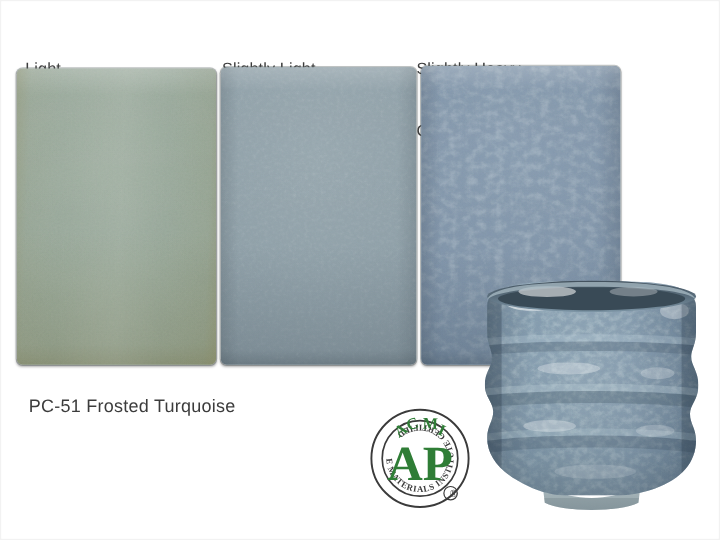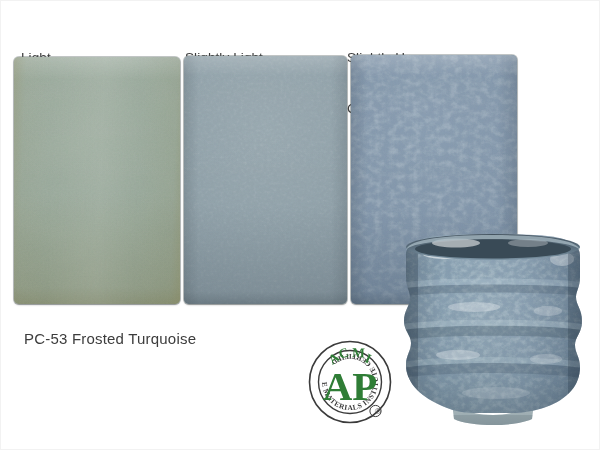--- a/index.html
+++ b/index.html
@@ -363,21 +363,21 @@
       <g>
         <ellipse cx="97" cy="14" rx="87" ry="13" fill="url(#rimIn)"></ellipse>
         <ellipse cx="97" cy="16" rx="78" ry="9.5" fill="#394a56"></ellipse>
         <ellipse cx="60" cy="10" rx="24" ry="4.5" fill="#ffffff" opacity="0.55"></ellipse>
         <ellipse cx="132" cy="10" rx="20" ry="4" fill="#ffffff" opacity="0.30"></ellipse>
         <path d="M10,18 C10,8 40,2 97,2 C154,2 184,8 184,18 C184,11 150,6 97,6 C44,6 10,11 10,18 Z" fill="#a9bcc6" opacity="0.75"></path>
       </g>
     </svg>
   </div>
 
-  <div id="glaze-name">PC-53 Frosted Turquoise</div>
+  <div id="glaze-name">PC-51 Frosted Turquoise</div>
 
   <div id="acmi-seal">
     <svg viewBox="0 0 96 96">
       <defs>
         <path id="arcTop" d="M 48,48 m -32,0 a 32,32 0 0 1 64,0" fill="none"></path>
         <path id="arcBottom" d="M 20,48 a 28,28 0 0 0 56,0 a 28,28 0 0 0 -56,0" fill="none"></path>
       </defs>
 
       <circle cx="48" cy="48" r="41" fill="#ffffff"></circle>
       <circle cx="48" cy="48" r="40.5" fill="none" stroke="#3b3b3b" stroke-width="1.6"></circle>

